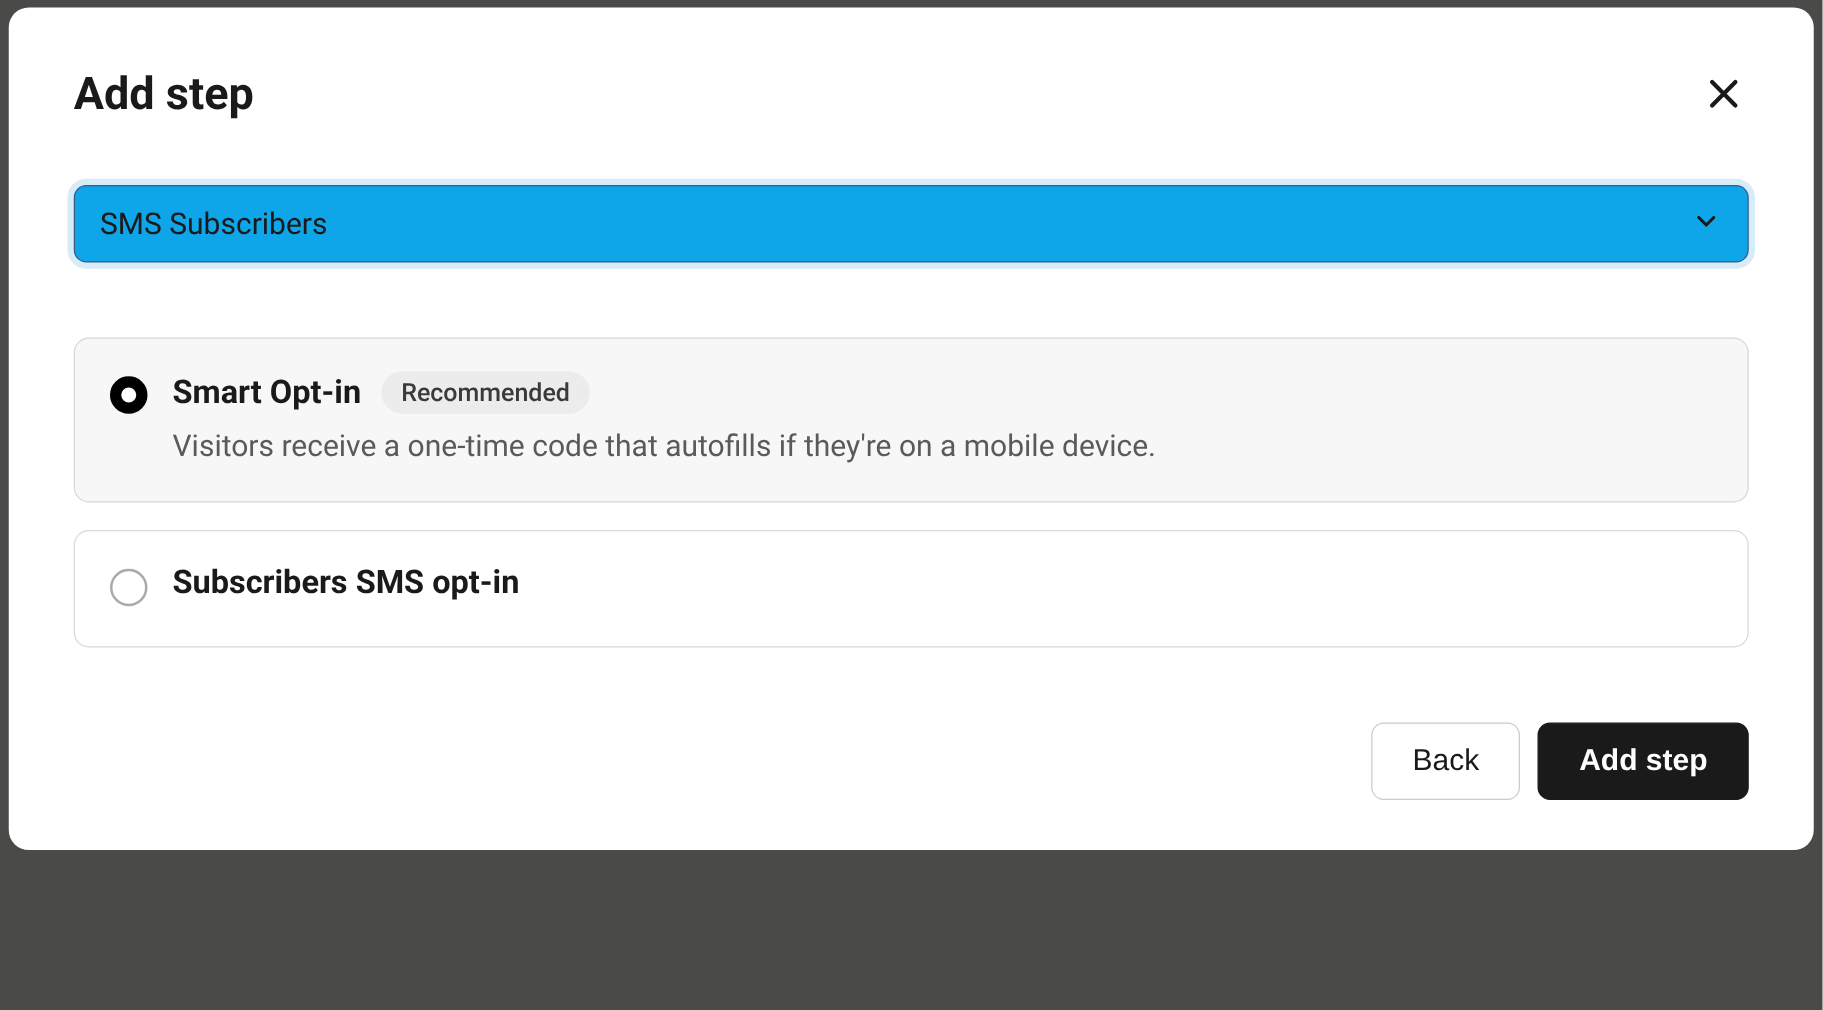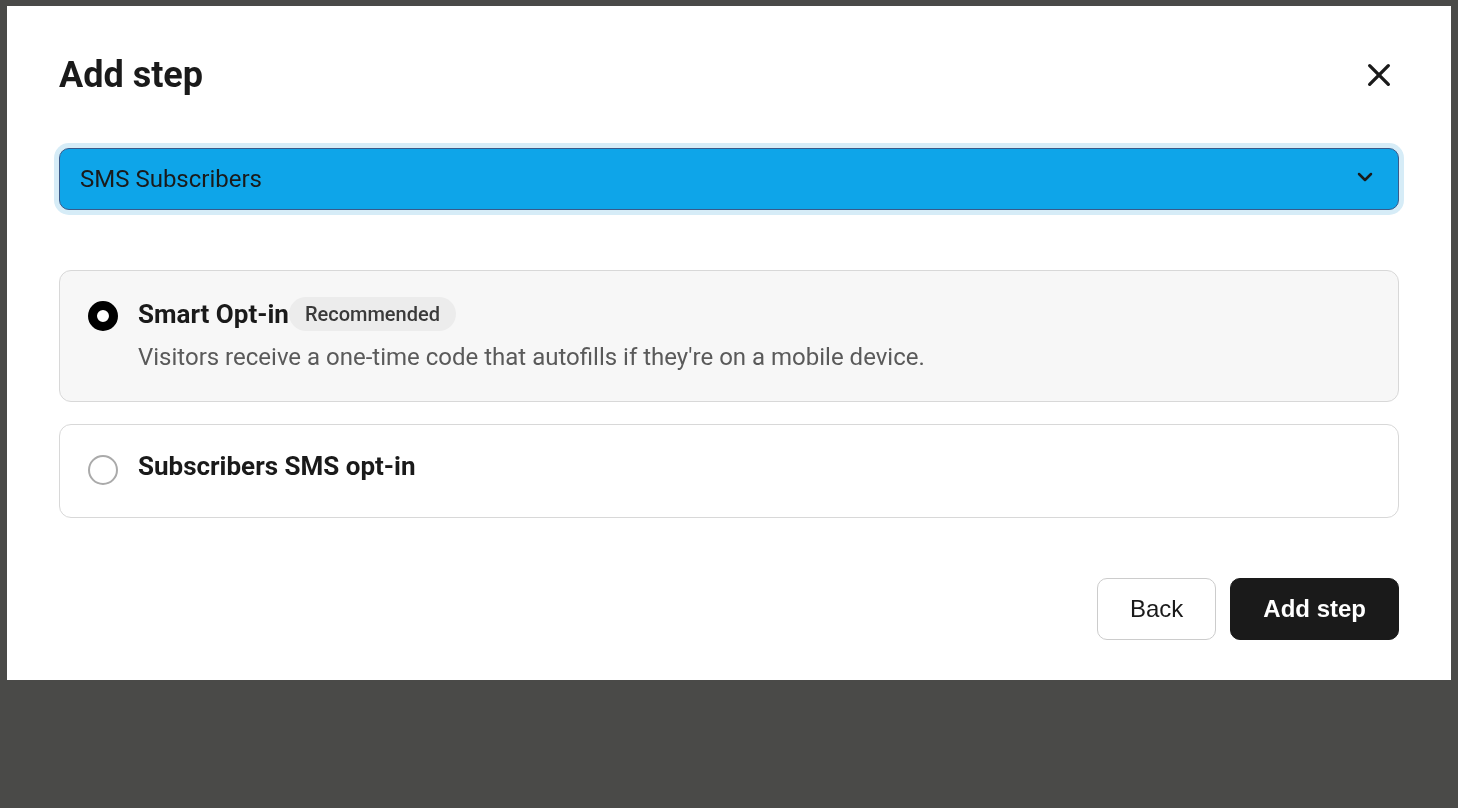--- a/index.html
+++ b/index.html
@@ -12,21 +12,21 @@
       background: #4a4a48;
       width: 1458px;
       height: 808px;
       display: flex;
       align-items: flex-start;
       justify-content: center;
       padding-top: 6px;
     }
     .modal {
       background: #ffffff;
-      border-radius: 0;
+      border-radius: 16px;
       width: 1444px;
       padding: 48px 52px 40px 52px;
       position: relative;
     }
     .modal-header {
       display: flex;
       justify-content: space-between;
       align-items: center;
       margin-bottom: 52px;
     }
@@ -104,21 +104,21 @@
     .radio.unchecked {
       border: 2px solid #aaaaaa;
       background: #ffffff;
     }
     .option-content {
       flex: 1;
     }
     .option-title-row {
       display: flex;
       align-items: center;
-      gap: 0;
+      gap: 16px;
       margin-bottom: 10px;
     }
     .option-title {
       font-size: 26px;
       font-weight: 700;
       color: #1a1a1a;
     }
     .badge {
       background: #ececec;
       color: #3a3a3a;

